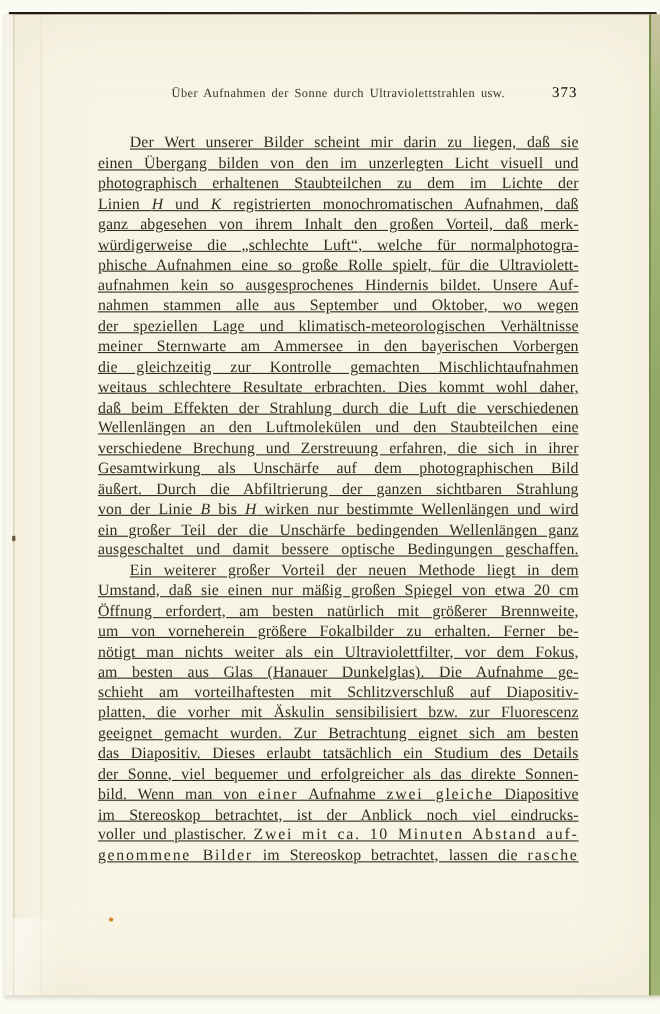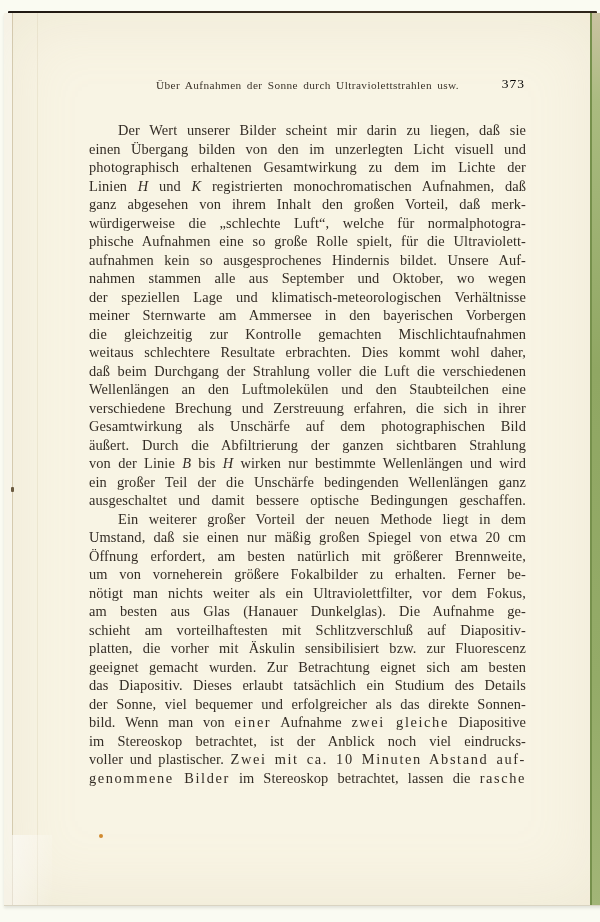--- a/index.html
+++ b/index.html
@@ -78,20 +78,21 @@
   .text-block {
     position: absolute; top: 108px; left: 85px; width: 437px;
     font-size: 14.4px; color: #332c25;
     letter-spacing: 0.1px;
   }
   .line {
     line-height: 18.5px;
     text-align: justify;
     text-align-last: justify;
     white-space: nowrap;
+    text-decoration: underline;
   }
   .line.indent { text-indent: 29px; }
   .it { font-style: italic; }
   .sp { letter-spacing: 1.6px; margin-top: 24px; }
 </style>
 </head>
 <body>
 
 <div class="scan-root">
   <div class="top-rule"></div>
@@ -106,32 +107,32 @@
     <div class="speck-dark"></div>
 
     <div class="running-head">
       <span class="rh-title">Über Aufnahmen der Sonne durch Ultraviolettstrahlen usw.</span>
       <span class="rh-page">373</span>
     </div>
 
     <div class="text-block">
         <div class="line indent"><span>Der Wert unserer Bilder scheint mir darin zu liegen, daß sie</span></div>
         <div class="line"><span>einen Übergang bilden von den im unzerlegten Licht visuell und</span></div>
-        <div class="line"><span>photographisch erhaltenen Gesamtwirkung zu dem im Lichte der</span></div>
+        <div class="line"><span>photographisch erhaltenen Staubteilchen zu dem im Lichte der</span></div>
         <div class="line"><span>Linien </span><span class="it">H</span><span> und </span><span class="it">K</span><span> registrierten monochromatischen Aufnahmen, daß</span></div>
         <div class="line"><span>ganz abgesehen von ihrem Inhalt den großen Vorteil, daß merk-</span></div>
         <div class="line"><span>würdigerweise die „schlechte Luft“, welche für normalphotogra-</span></div>
         <div class="line"><span>phische Aufnahmen eine so große Rolle spielt, für die Ultraviolett-</span></div>
         <div class="line"><span>aufnahmen kein so ausgesprochenes Hindernis bildet. Unsere Auf-</span></div>
         <div class="line"><span>nahmen stammen alle aus September und Oktober, wo wegen</span></div>
         <div class="line"><span>der speziellen Lage und klimatisch-meteorologischen Verhältnisse</span></div>
         <div class="line"><span>meiner Sternwarte am Ammersee in den bayerischen Vorbergen</span></div>
         <div class="line"><span>die gleichzeitig zur Kontrolle gemachten Mischlichtaufnahmen</span></div>
         <div class="line"><span>weitaus schlechtere Resultate erbrachten. Dies kommt wohl daher,</span></div>
-        <div class="line"><span>daß beim Durchgang der Strahlung voller die Luft die verschiedenen</span></div>
+        <div class="line"><span>daß beim Effekten der Strahlung durch die Luft die verschiedenen</span></div>
         <div class="line"><span>Wellenlängen an den Luftmolekülen und den Staubteilchen eine</span></div>
         <div class="line"><span>verschiedene Brechung und Zerstreuung erfahren, die sich in ihrer</span></div>
         <div class="line"><span>Gesamtwirkung als Unschärfe auf dem photographischen Bild</span></div>
         <div class="line"><span>äußert. Durch die Abfiltrierung der ganzen sichtbaren Strahlung</span></div>
         <div class="line"><span>von der Linie </span><span class="it">B</span><span> bis </span><span class="it">H</span><span> wirken nur bestimmte Wellenlängen und wird</span></div>
         <div class="line"><span>ein großer Teil der die Unschärfe bedingenden Wellenlängen ganz</span></div>
         <div class="line"><span>ausgeschaltet und damit bessere optische Bedingungen geschaffen.</span></div>
         <div class="line indent"><span>Ein weiterer großer Vorteil der neuen Methode liegt in dem</span></div>
         <div class="line"><span>Umstand, daß sie einen nur mäßig großen Spiegel von etwa 20 cm</span></div>
         <div class="line"><span>Öffnung erfordert, am besten natürlich mit größerer Brennweite,</span></div>

